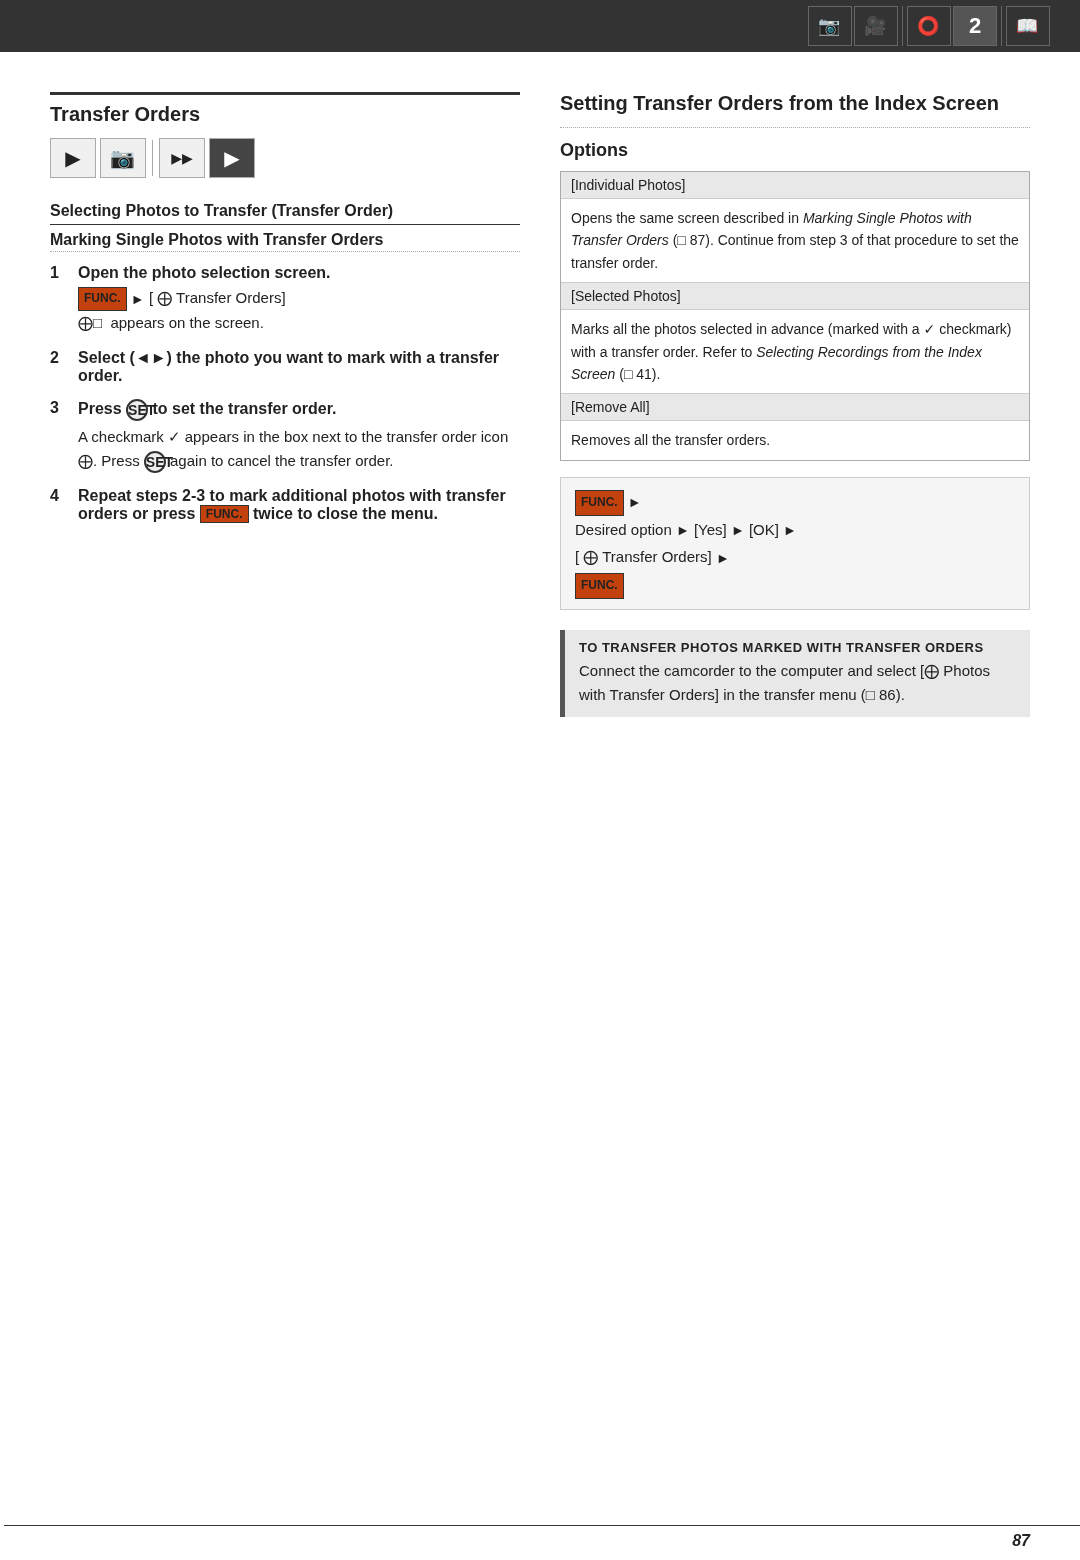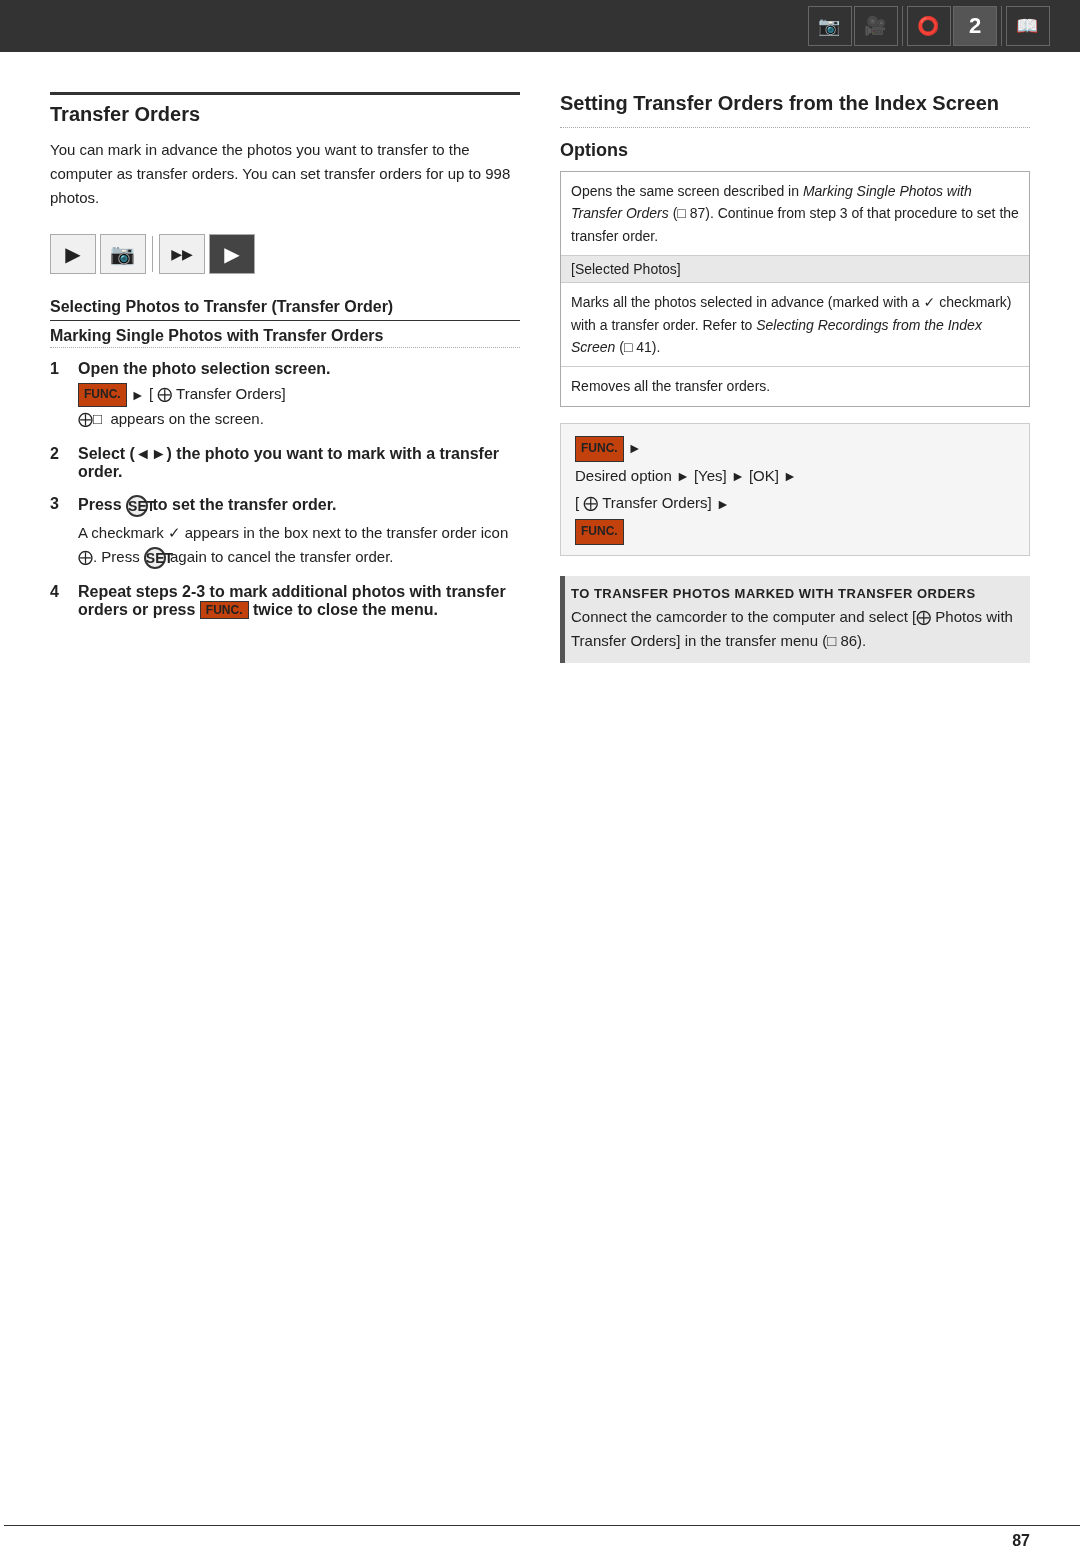--- a/index.html
+++ b/index.html
@@ -242,21 +242,21 @@
       padding: 10px 14px;
       margin-bottom: 20px;
       font-size: 15px;
       line-height: 1.8;
     }
 
     
     .transfer-note-box {
       border-left: 5px solid #555;
       background: #e8e8e8;
-      padding: 10px 6px;
+      padding: 10px 14px;
       margin-bottom: 16px;
     }
     .transfer-note-title {
       font-size: 13px;
       font-weight: bold;
       letter-spacing: 0.5px;
       text-transform: uppercase;
       margin-bottom: 4px;
     }
     .transfer-note-body {
@@ -267,20 +267,21 @@
     
     .page-footer {
       position: absolute;
       bottom: 10px;
       left: 4px;
       right: 0;
       border-top: 1.5px solid #333;
       display: flex;
       justify-content: flex-end;
       padding: 6px 50px 0 50px;
+      font-style: italic;
     }
     .page-number {
       font-size: 16px;
       font-weight: bold;
     }
   </style>
 </head>
 <body>
 
 <div class="top-bar">
@@ -296,21 +297,20 @@
 </div>
 
 <div class="page-content">
 
   <div class="left-col">
 
     <div class="section-title-bordered">
       <h2>Transfer Orders</h2>
     </div>
 
-    <p class="intro-text">You can mark in advance the photos you want to transfer to the computer as transfer orders. You can set transfer orders for up to 998 photos.</p>
 
     <div class="mode-icons-row">
       <div class="mode-icon">▶</div>
       <div class="mode-icon">📷</div>
       <div class="mode-divider"></div>
       <div class="mode-icon" style="font-size:14px;">▶▶</div>
       <div class="mode-icon active-mode">▶</div>
     </div>
 
     <div class="subsection-title">
@@ -369,33 +369,35 @@
   <div class="right-col">
 
     <h2 class="right-section-title">Setting Transfer Orders from the Index Screen</h2>
     <div class="dot-line"></div>
 
     <div class="options-title">Options</div>
 
     <div class="options-table">
 
       <div class="option-row">
+        <div class="option-header">[Individual Photos]</div>
         <div class="option-body">
           Opens the same screen described in <em>Marking Single Photos with Transfer Orders</em> (□ 87). Continue from step 3 of that procedure to set the transfer order.
         </div>
       </div>
 
       <div class="option-row">
         <div class="option-header">[Selected Photos]</div>
         <div class="option-body">
           Marks all the photos selected in advance (marked with a ✓ checkmark) with a transfer order. Refer to <em>Selecting Recordings from the Index Screen</em> (□ 41).
         </div>
       </div>
 
       <div class="option-row">
+        <div class="option-header">[Remove All]</div>
         <div class="option-body">Removes all the transfer orders.</div>
       </div>
 
     </div>
 
     <div class="func-block">
       <div>
         <span class="func-btn">FUNC.</span>
         <span class="arrow-icon"> ►</span>
       </div>

